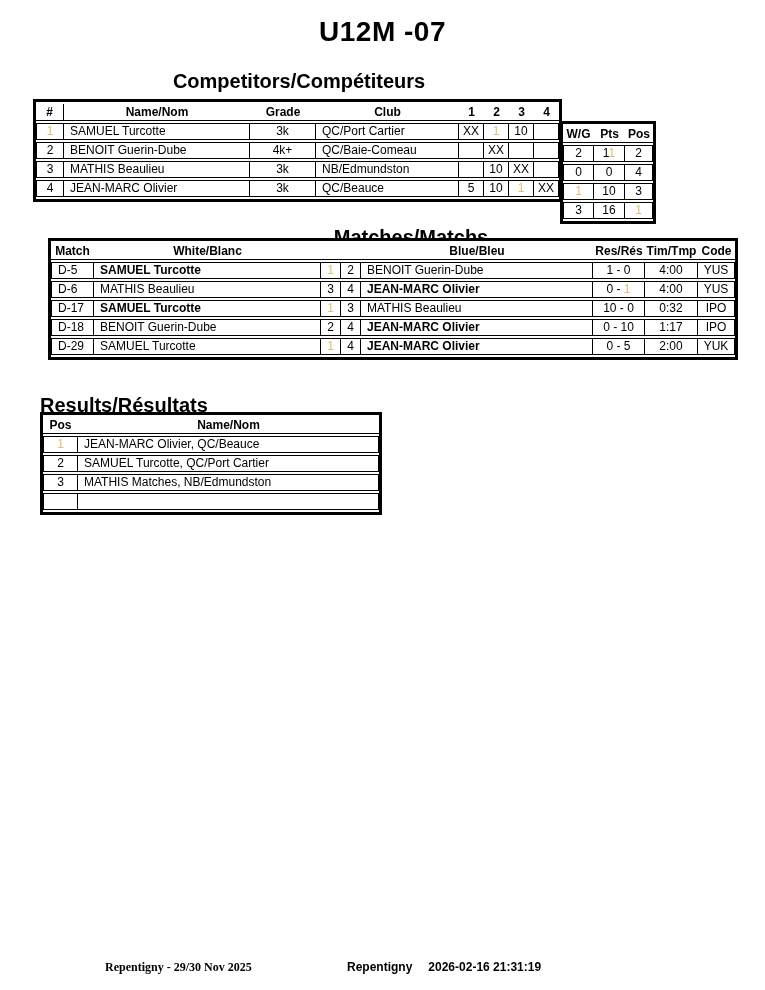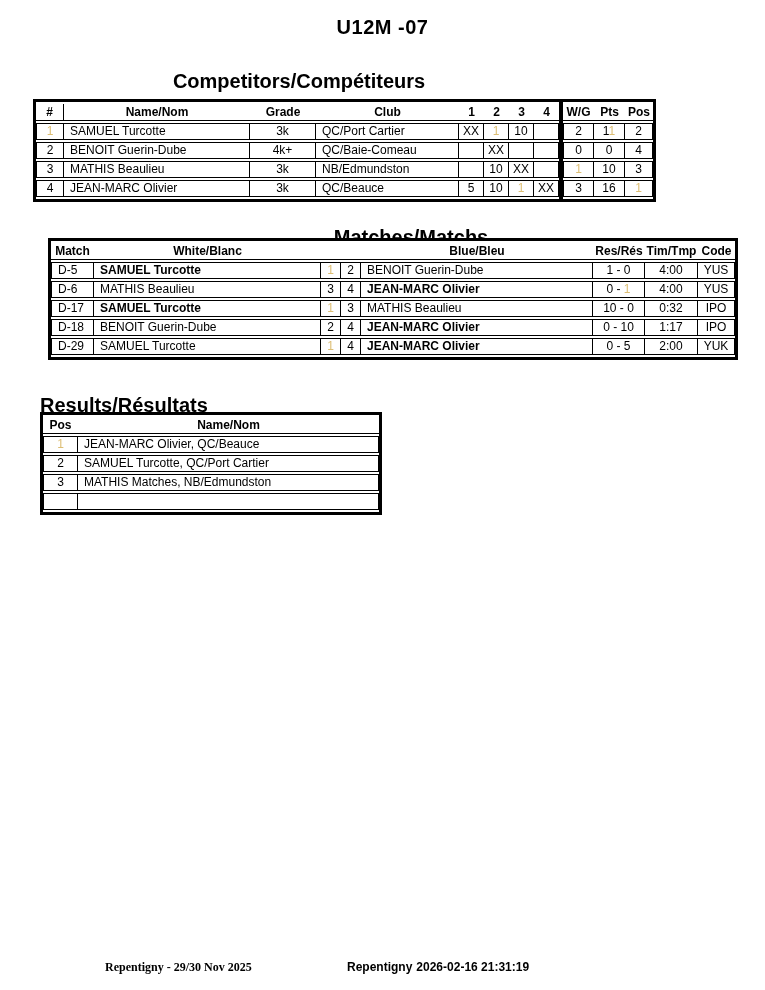--- a/index.html
+++ b/index.html
@@ -4,21 +4,21 @@
 <style>
   :root{ --tan:#DDBE74; }
   html,body{margin:0;padding:0;}
   body{
     width:765px;height:990px;background:#ffffff;color:#000;
     font-family:"Liberation Sans","DejaVu Sans",sans-serif;
     position:relative;overflow:hidden;
   }
   .abs{position:absolute;}
   .page-title{top:16px;left:0;width:765px;text-align:center;
-    font-size:20px;font-weight:bold;letter-spacing:0.5px;}
+    font-size:28px;font-weight:bold;letter-spacing:0.5px;}
   .sec-heading{font-size:20px;font-weight:bold;}
   .h-comp{top:70px;left:33px;width:532px;text-align:center;}
   .h-match{top:226px;left:261px;width:300px;text-align:center;}
   .h-res{top:394px;left:40px;width:342px;text-align:left;}
 
   table{
     border-collapse:separate;border-spacing:0 2px;
     border:3px solid #000;background:#fff;
     table-layout:fixed;box-sizing:border-box;
   }
@@ -30,38 +30,38 @@
   thead th{font-weight:bold;border-top:none;border-bottom:1px solid #000;}
   thead th.hdr-sep{border-right:1px solid #000;}
   tbody td{border:1px solid #000;}
   tbody td + td{border-left:none;}
   .cl{text-align:left;padding-left:6px;}
   .b{font-weight:bold;}
   .tan{color:var(--tan);}
 
   .comp-wrap{top:99px;left:33px;display:flex;align-items:flex-start;}
   .t-comp{width:529px;}
-  .t-stand{width:96px;margin-left:-2px;}
+  .t-stand{width:96px;margin-left:-2px;margin-top:22px;}
   .t-match{top:238px;left:48px;width:690px;}
   .t-res{top:412px;left:40px;width:342px;}
 
   .w-num{width:28px;} .w-name{width:186px;} .w-grade{width:66px;}
   .w-club{width:143px;} .w-r{width:25px;}
   .w-wg{width:31px;} .w-pts{width:31px;} .w-pos{width:28px;}
 
   .w-mid{width:43px;} .w-white{width:227px;} .w-wn{width:20px;}
   .w-bn{width:20px;} .w-blue{width:232px;} .w-rres{width:52px;}
   .w-tim{width:53px;} .w-code{width:37px;}
 
   .w-rpos{width:35px;} .w-rname{width:301px;}
 
   .footer{top:960px;font-size:12px;font-weight:bold;}
   .f-left{left:105px;font-family:Liberation Serif, serif;}
   .f-right{left:347px;}
-  .f-right .dt{margin-left:4px;}
+  .f-right .dt{margin-left:16px;}
 </style>
 </head>
 <body>
 
 <div class="abs page-title">U12M -07</div>
 
 <div class="abs sec-heading h-comp">Competitors/Compétiteurs</div>
 
 <div class="abs comp-wrap">
   <table class="t-comp">

